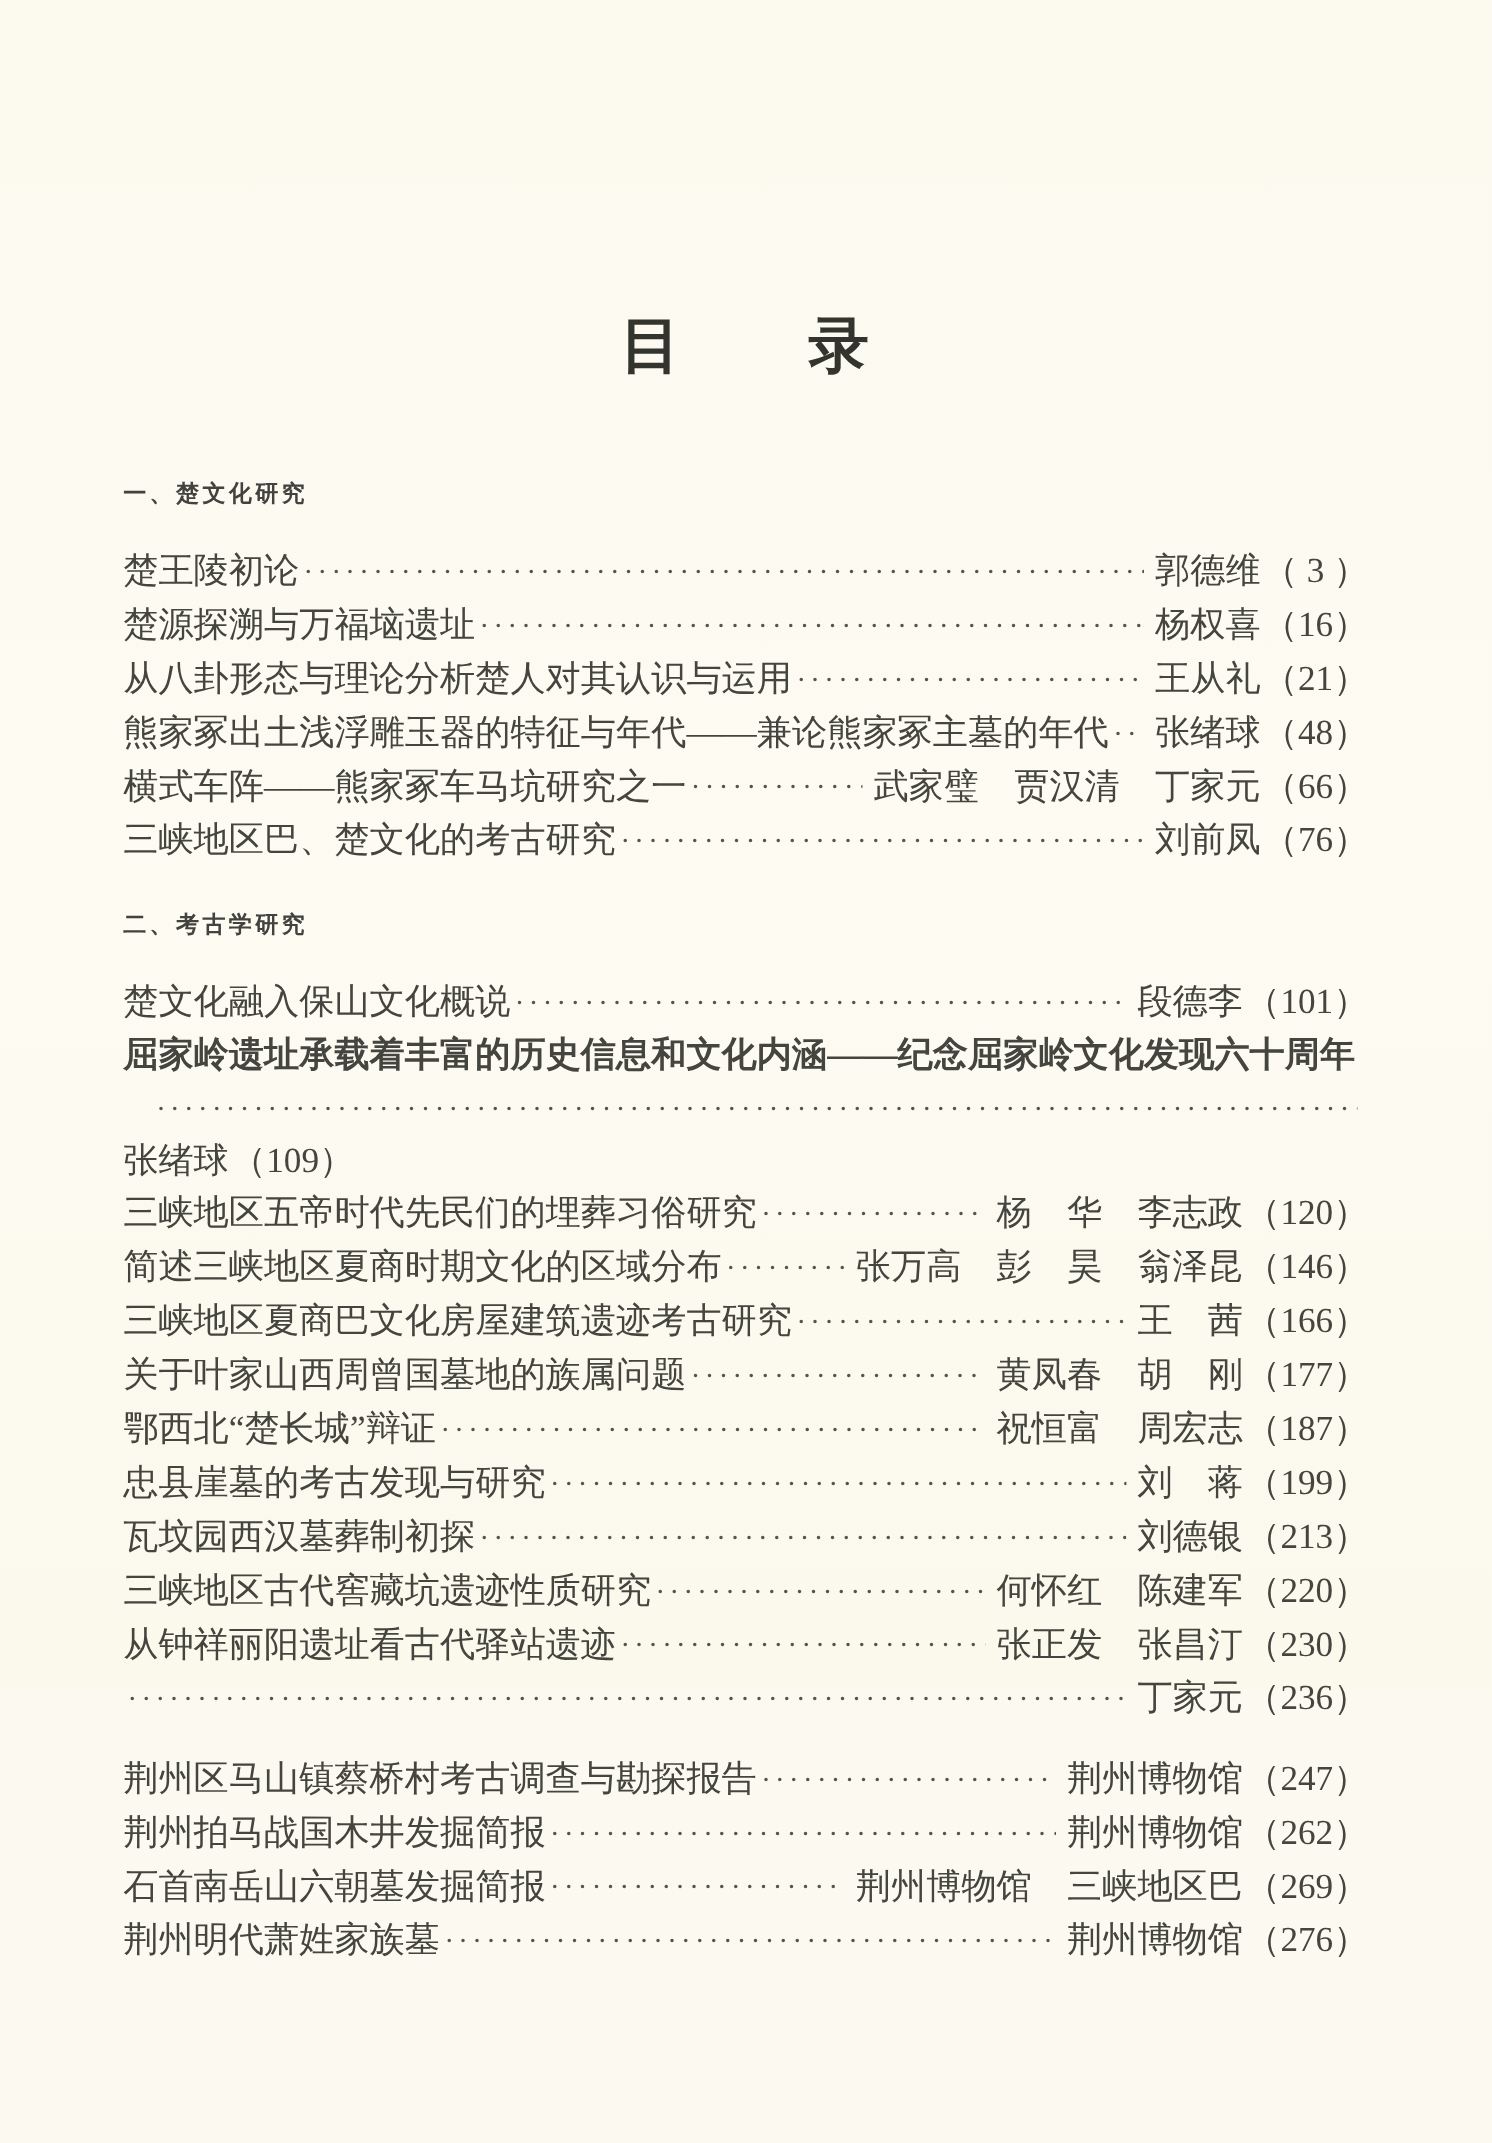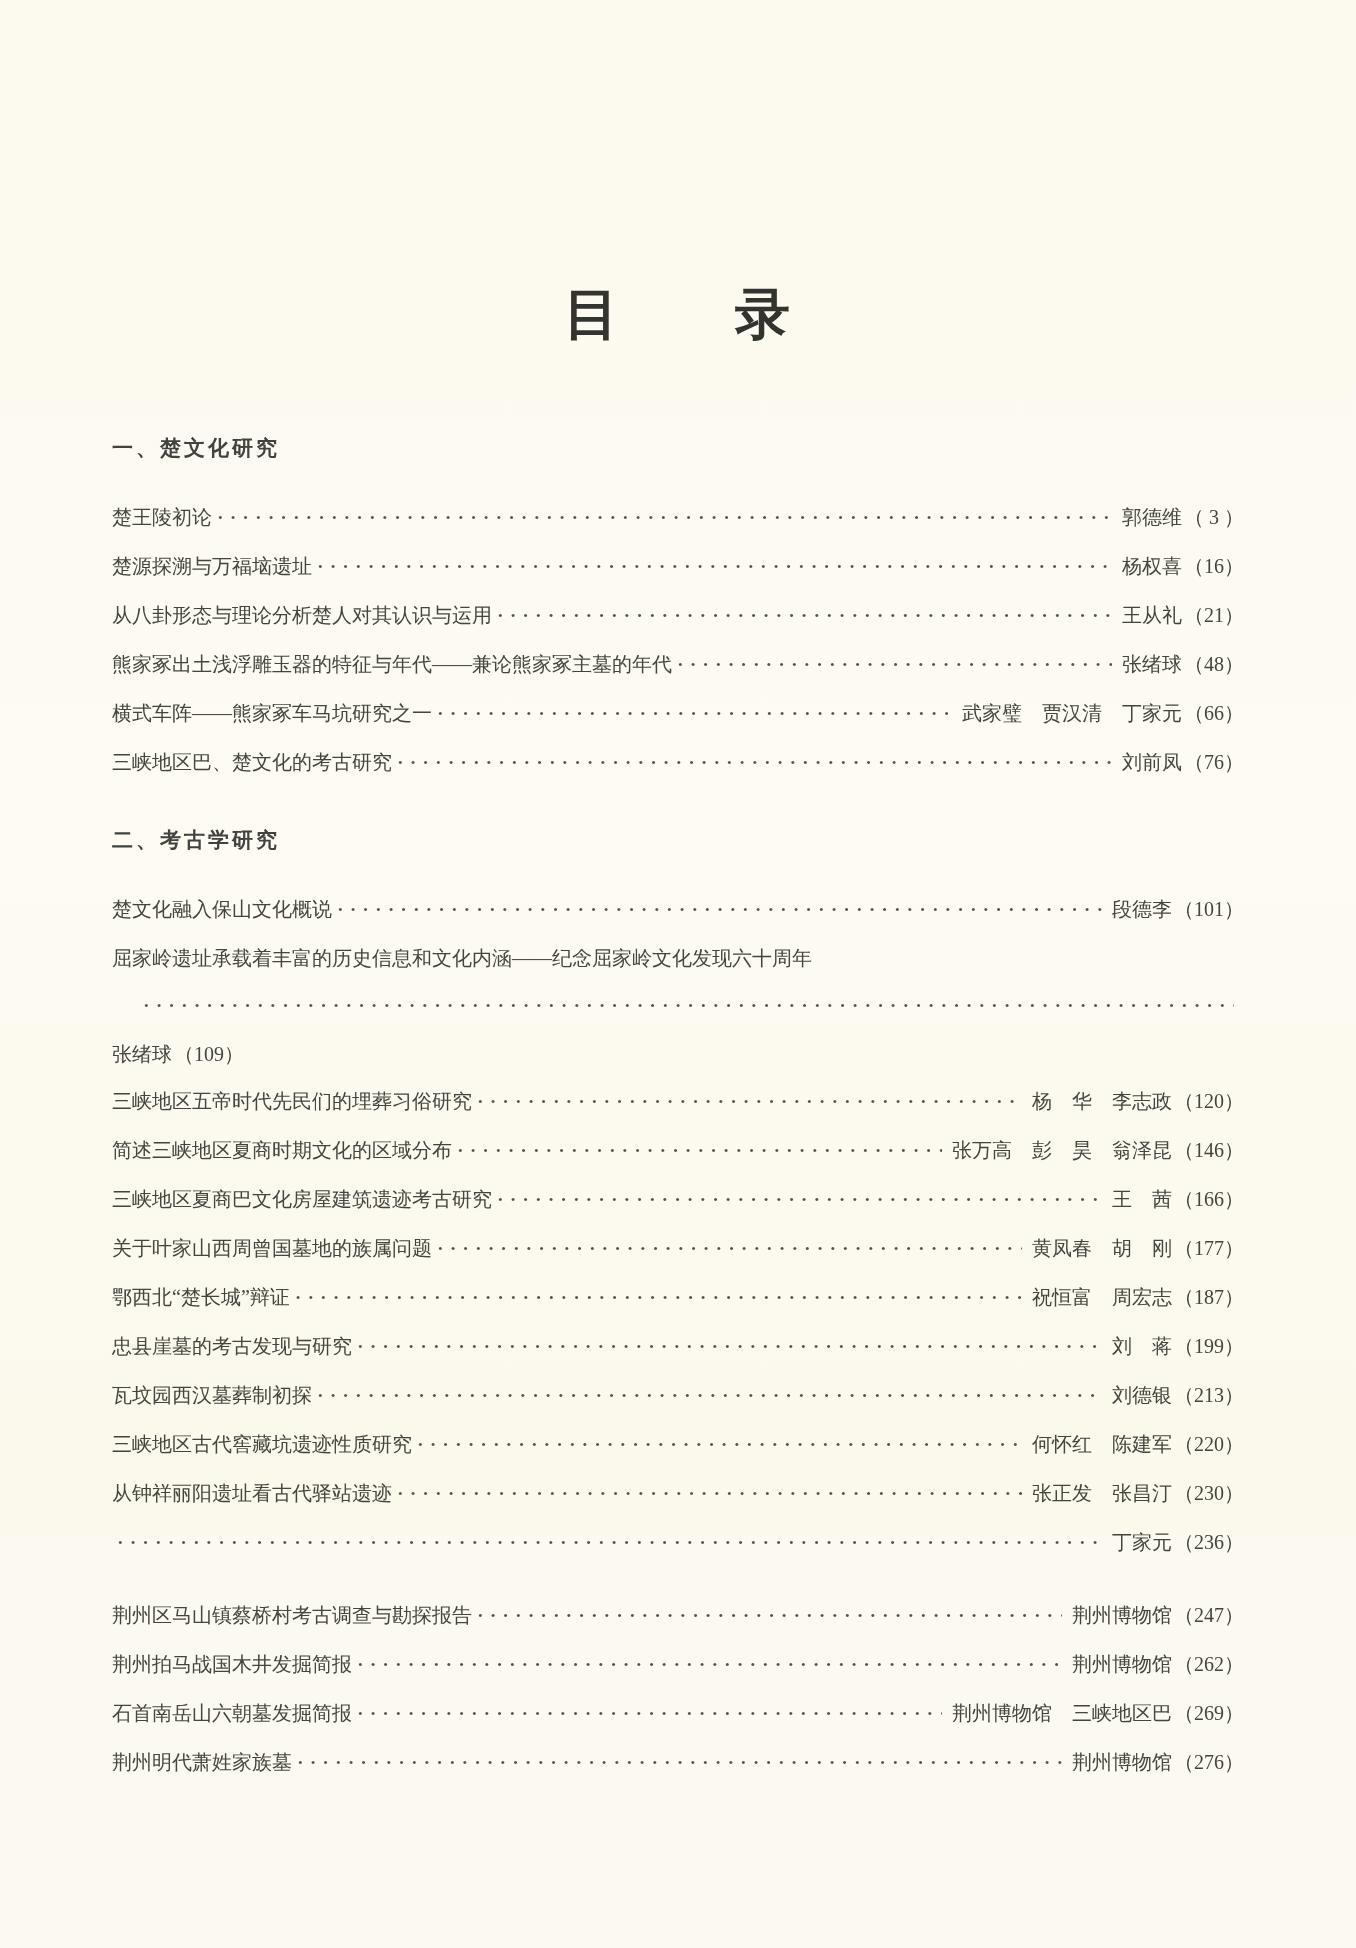--- a/index.html
+++ b/index.html
@@ -44,22 +44,22 @@
     color: #42423e;
   }
   .toc-section.first .section-heading {
     margin-top: 76px;
   }
   .entries {
     margin-top: 24px;
   }
   .toc-entry {
     display: flex;
-    align-items: flex-start;
-    font-size: 20px;
+    align-items: center;
+    font-size: 32px;
     line-height: 47px;
     color: #45453f;
   }
   .entry-title {
     white-space: nowrap;
     flex: 0 0 auto;
   }
   .leader {
     flex: 1 1 auto;
     overflow: hidden;
@@ -81,20 +81,21 @@
   .entry-page {
     white-space: pre;
     flex: 0 0 auto;
   }
   
   .toc-entry.wrap {
     flex-wrap: wrap;
   }
   .toc-entry.wrap .entry-title {
     flex: 0 0 100%;
+    font-weight: bold;
   }
   .toc-entry.wrap .leader {
     margin-left: 30px;
   }
 </style>
 </head>
 <body>
 
 <div class="page">
   <h1 class="toc-title">目　　录</h1>

